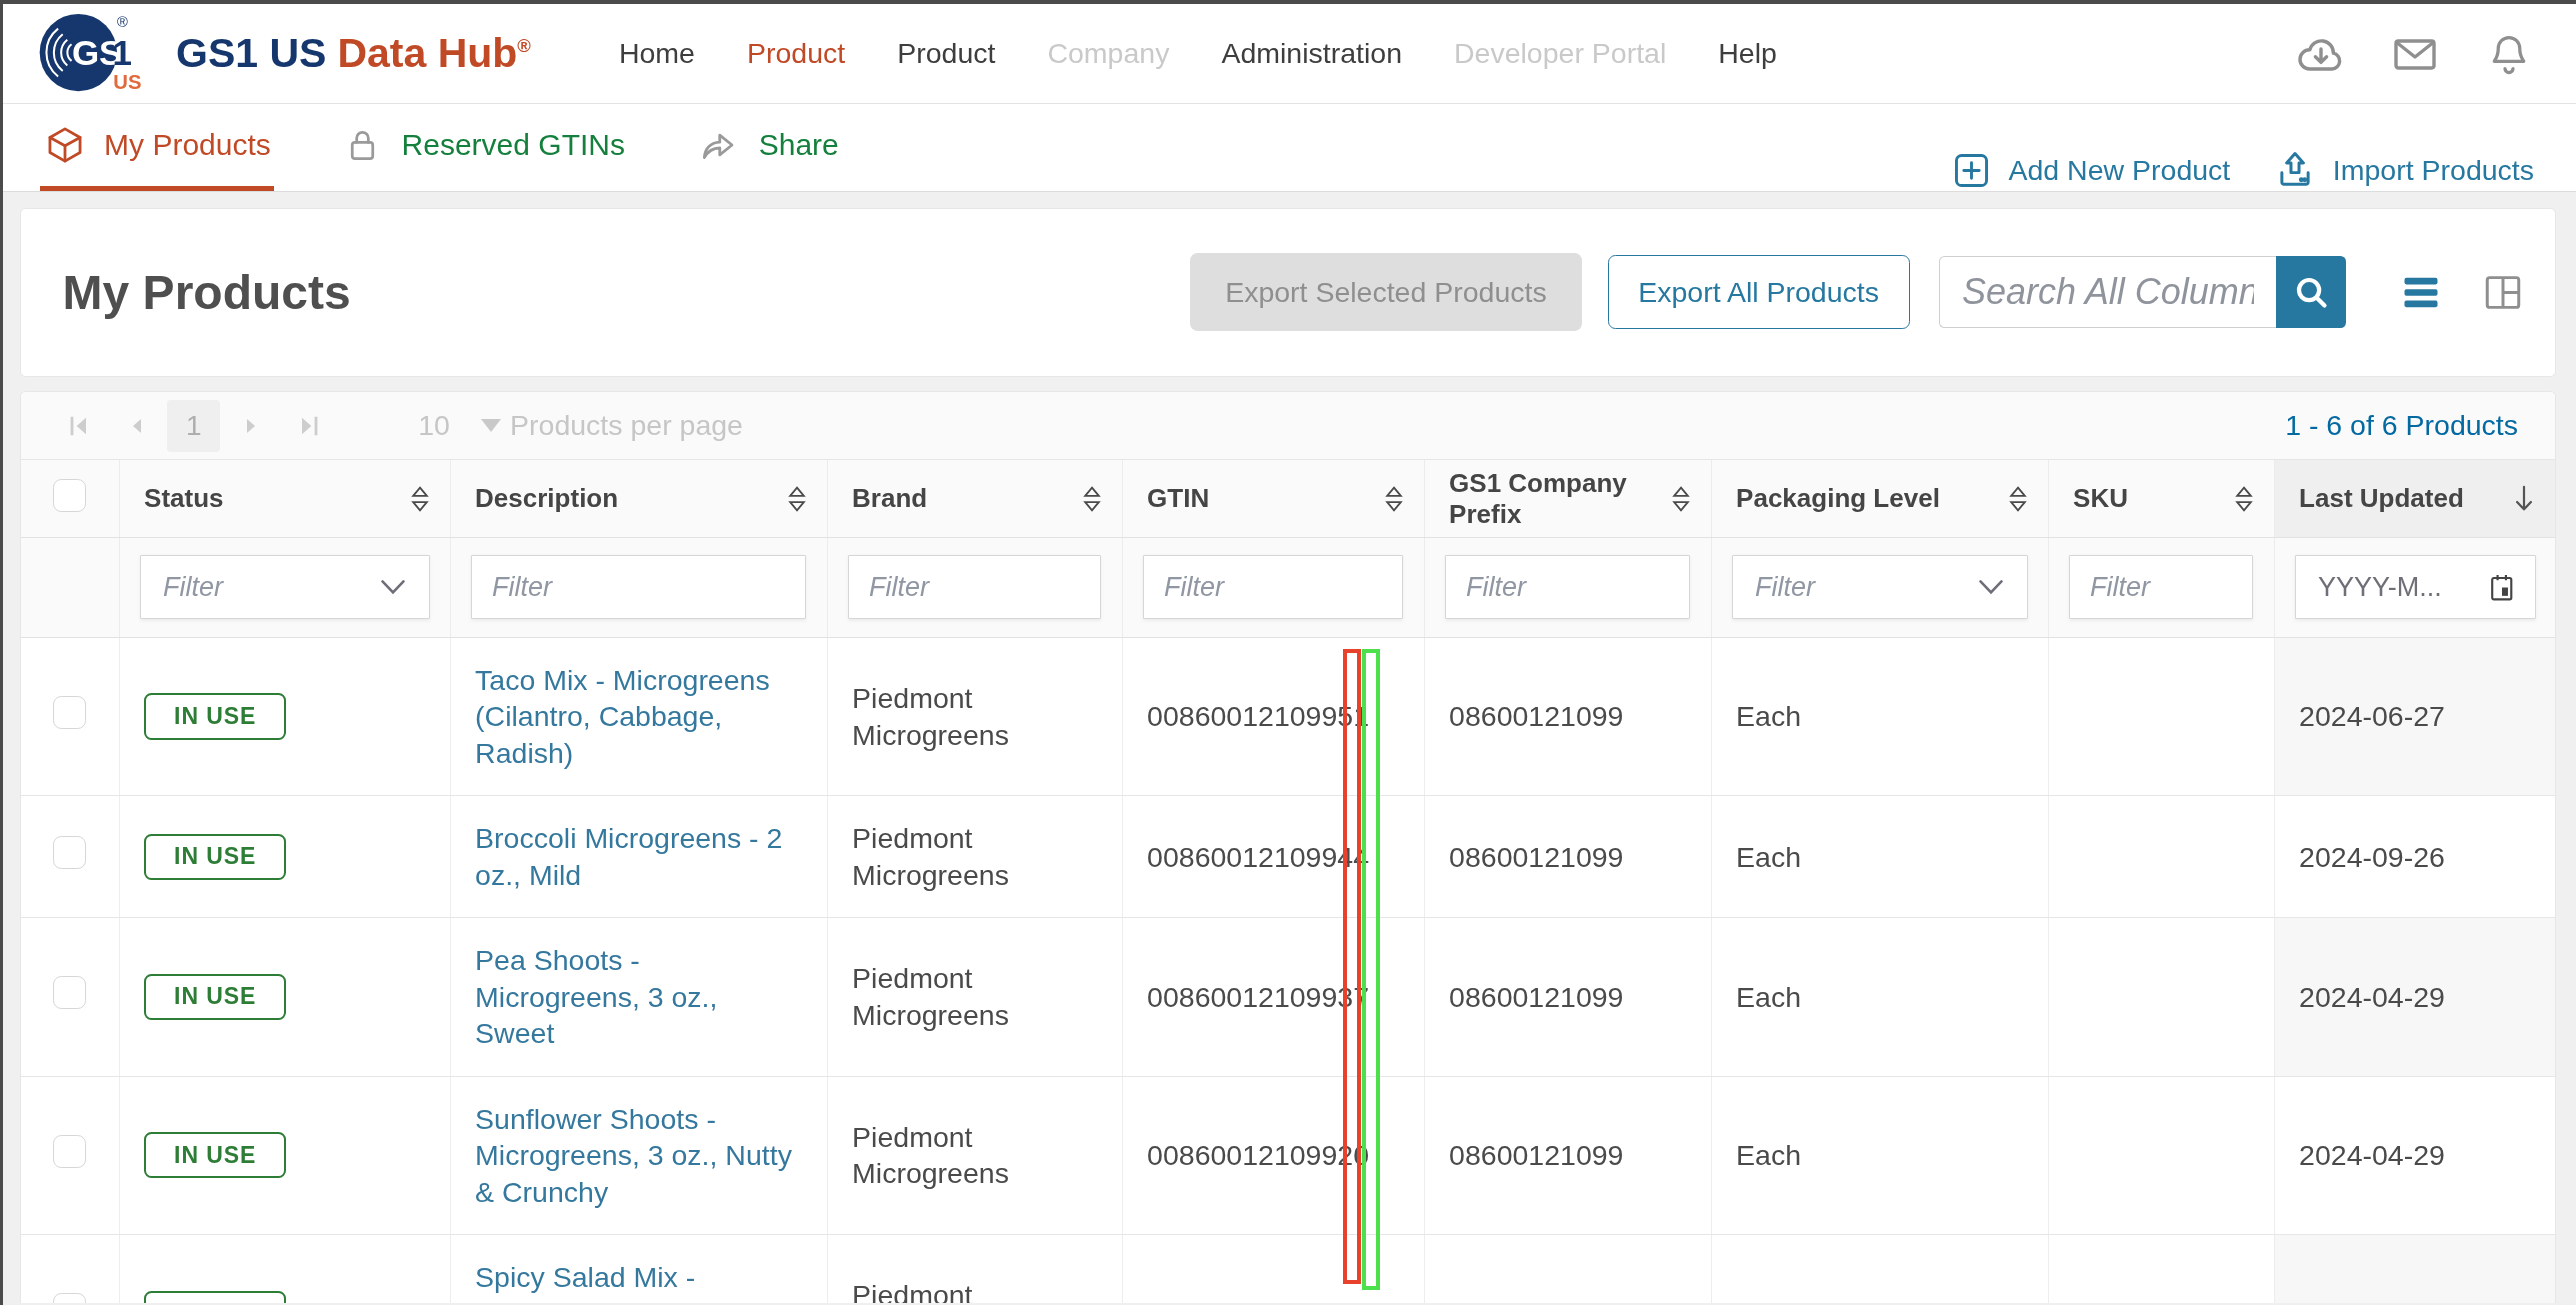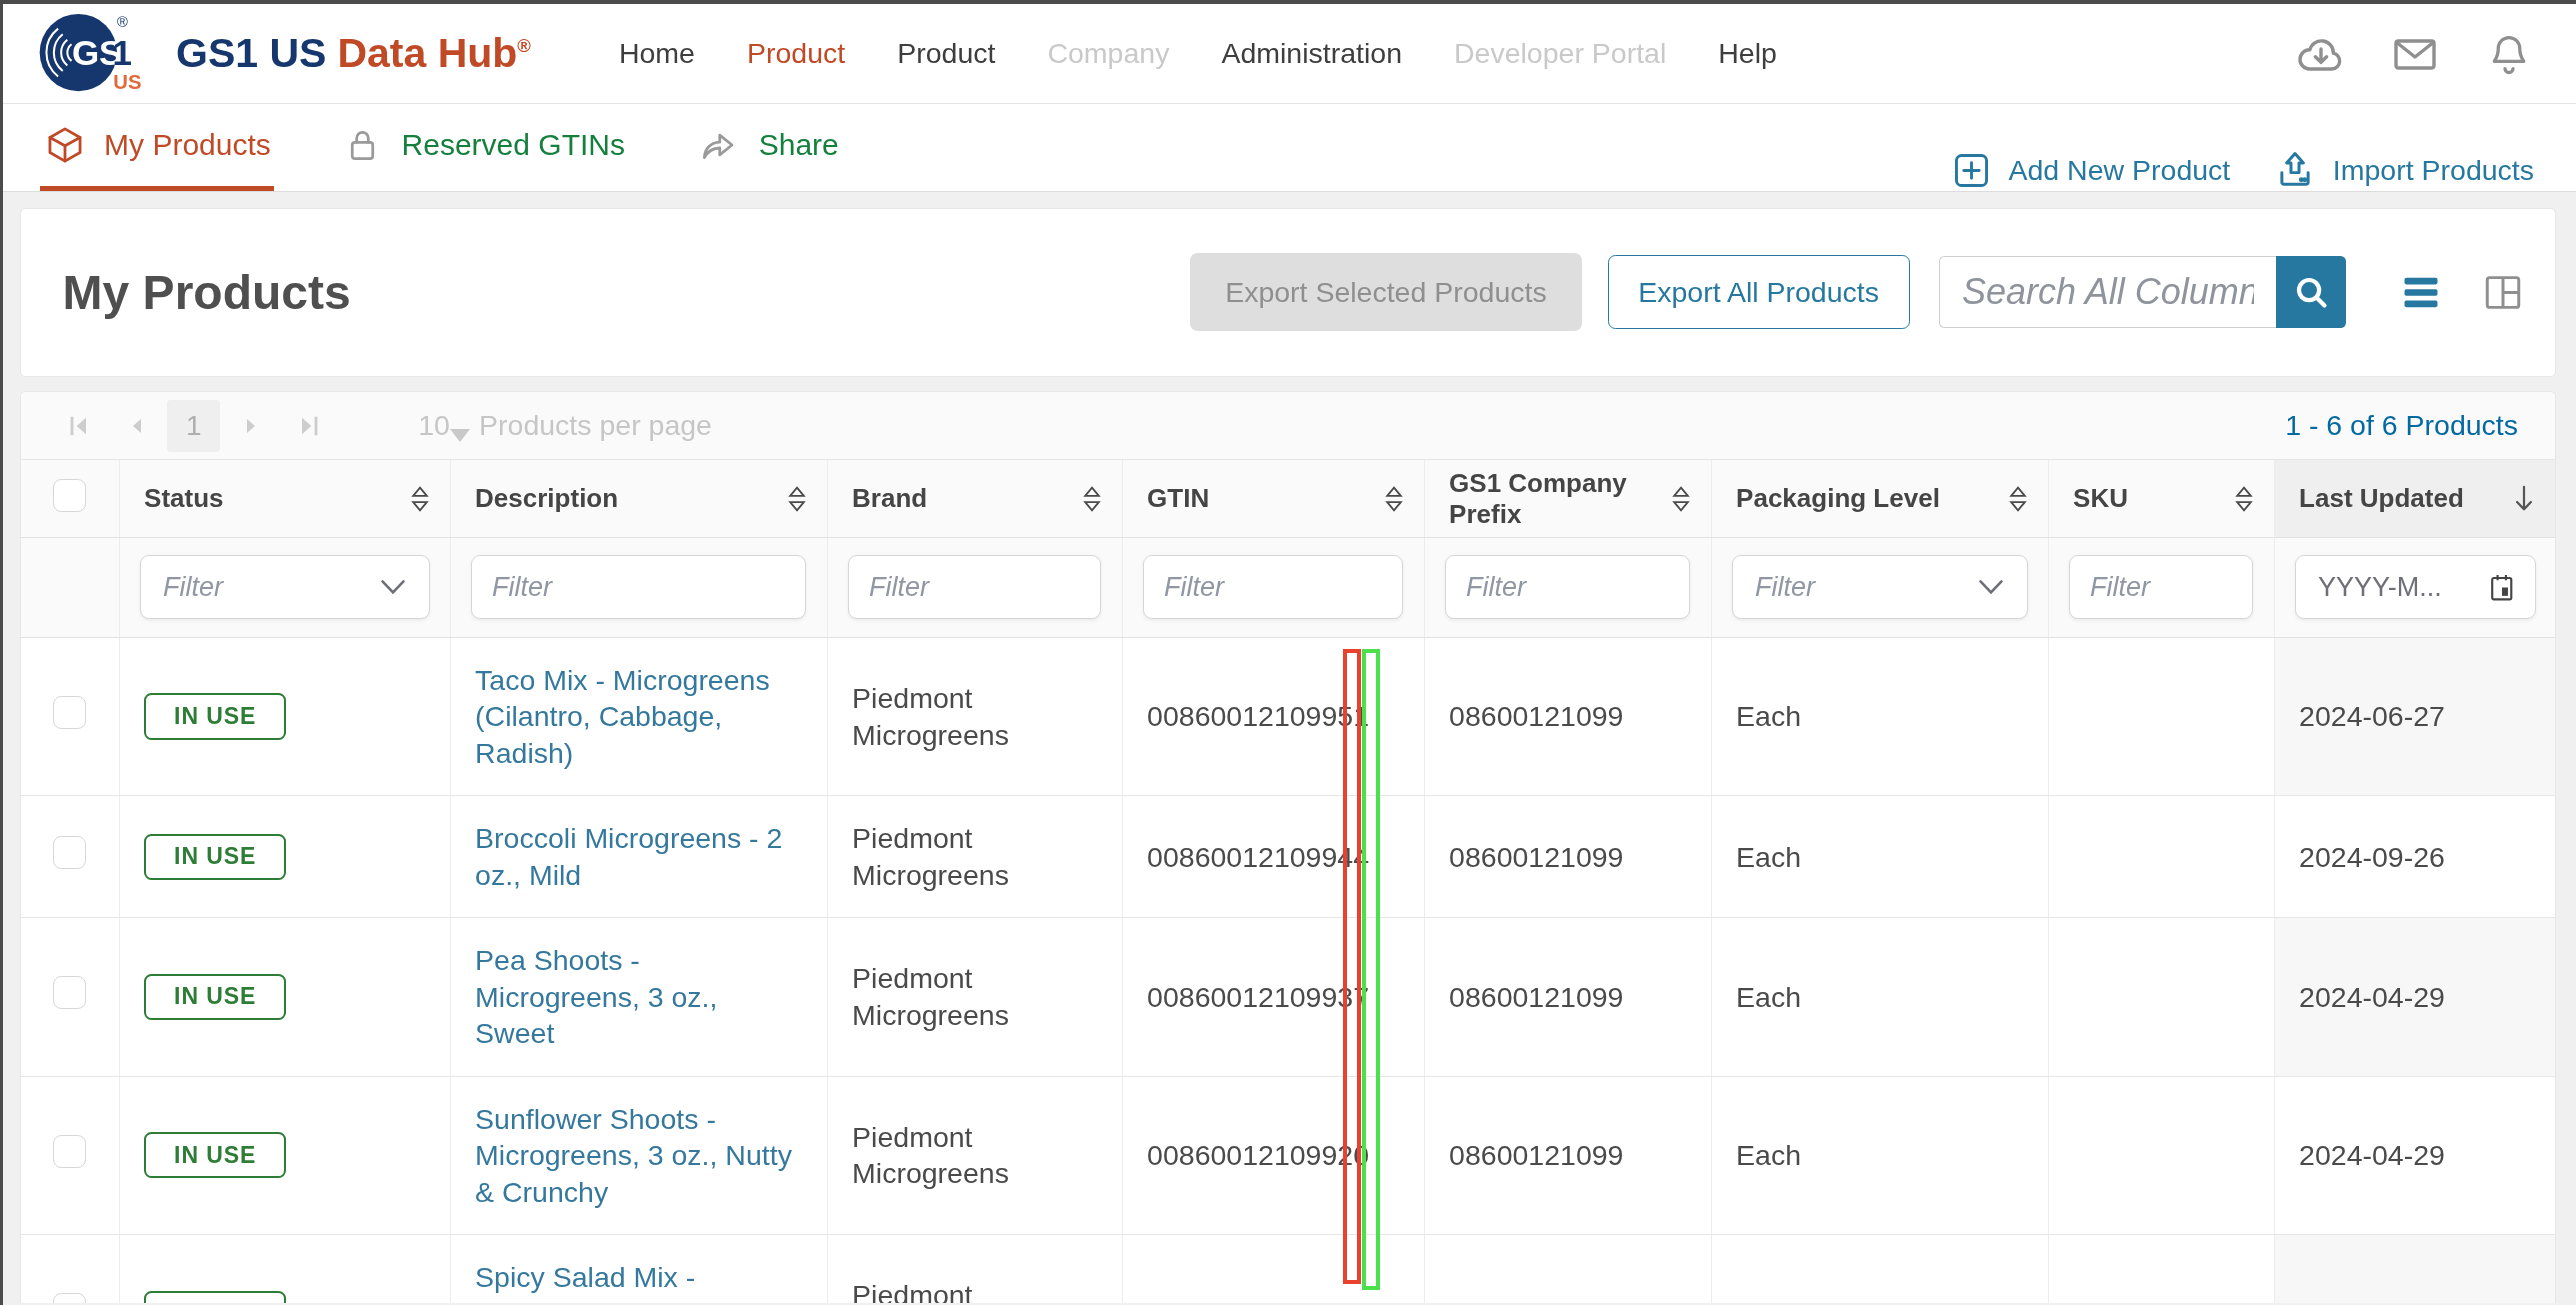--- a/index.html
+++ b/index.html
@@ -63,21 +63,21 @@
   
   .table-panel { min-height:911px; overflow:hidden; }
   .pager { height:68px; background:#fafafa; border-bottom:0.9px solid #e6e6e6; border-radius:5.5px 5.5px 0 0;
            display:flex; align-items:center; font-size:28.5px; color:#c6c6c6; padding:0 37px; }
   .pg-btn { background:none; border:none; cursor:pointer; width:42px; height:42px;
             display:flex; align-items:center; justify-content:center; }
   .pg-btn svg { fill:#cdcdcd; stroke:#cdcdcd; }
   .pg-gap { width:16.6px; }
   .page-box { min-width:53px; height:52px; background:#efefef; color:#aeaeae; border-radius:3.7px;
               display:flex; align-items:center; justify-content:center; font-size:28px; margin:0 9.2px; }
-  .psize-wrap { display:flex; align-items:flex-end; margin-left:88px; cursor:pointer; }
+  .psize-wrap { display:flex; align-items:center; gap:31px; margin-left:88px; cursor:pointer; }
   .psize-chev { width:0; height:0; border-left:10px solid transparent; border-right:10px solid transparent;
                 border-top:13px solid #c9c9c9; }
   .psize-label { margin-left:9.2px; }
   .range { margin-left:auto; color:#0369a1; }
 
   table { border-collapse:collapse; table-layout:fixed; width:2535px; }
   col.w-check{width:99px;} col.w-status{width:331px;} col.w-desc{width:377px;} col.w-brand{width:295px;}
   col.w-gtin{width:302px;} col.w-prefix{width:287px;} col.w-pack{width:337px;} col.w-sku{width:226px;} col.w-upd{width:281px;}
 
   thead tr.header-row th { height:77px; background:#fafafa; border-bottom:0.9px solid #e2e2e2;
@@ -85,21 +85,21 @@
   thead tr.header-row th:last-child { border-right:none; }
   thead tr.header-row th.sorted { background:#efefef; }
   .th-inner { display:flex; align-items:center; justify-content:space-between; padding:0 20px 0 24px; }
   .sort-svg { flex:0 0 auto; }
   tr.header-row .c-check, tbody .c-check { text-align:center; }
 
   tr.filter-row td { height:100px; background:#fafafa; border-bottom:0.9px solid #e2e2e2;
                      border-right:0.9px solid #ececec; vertical-align:middle; }
   tr.filter-row td:last-child { border-right:none; }
   .filter { position:relative; margin:0 20px; height:64px; background:#fff; border:1.4px solid #d6d6d6;
-            border-radius:9px; box-shadow:0 1.8px 3.7px rgba(0,0,0,0.06); display:flex; align-items:center; }
+            border-radius:1px; box-shadow:0 1.8px 3.7px rgba(0,0,0,0.06); display:flex; align-items:center; }
   input.filter { width:calc(100% - 41px); font-size:27px; font-style:italic; color:#555;
                  padding:0 20px; outline:none; font-family:inherit; display:block; }
   input.filter::placeholder { color:#9097a3; }
   .filter.select { justify-content:space-between; padding:0 22px; cursor:pointer; }
   .filter.select .ph { font-size:27px; font-style:italic; color:#9097a3; }
   .filter.date { justify-content:space-between; padding:0 18.4px 0 22px; cursor:pointer; }
   .filter.date .ph-dark { font-size:27px; color:#6f6f78; white-space:nowrap; overflow:hidden; }
 
   tbody td { border-bottom:0.9px solid #e6e6e6; border-right:0.9px solid #ededed;
              padding:24px 24px; font-size:28.5px; line-height:1.28; color:#4a4a4a; vertical-align:middle; background:#fff; }

